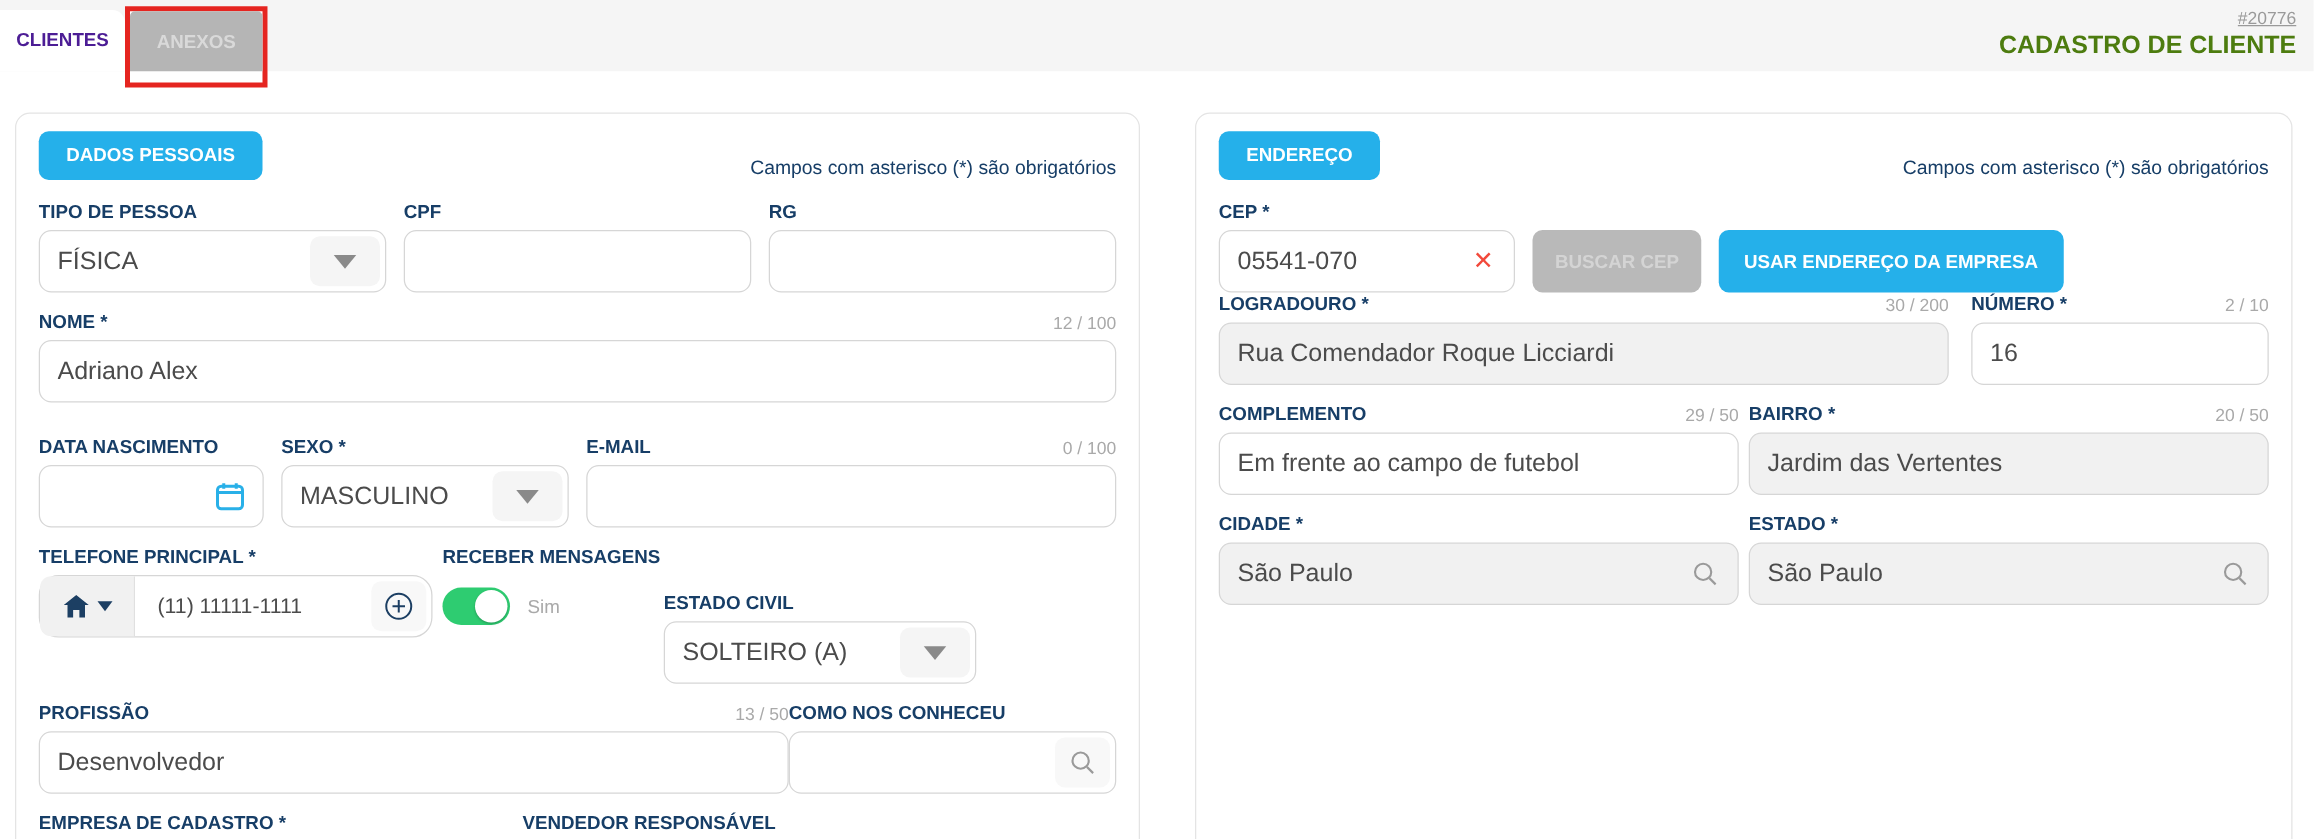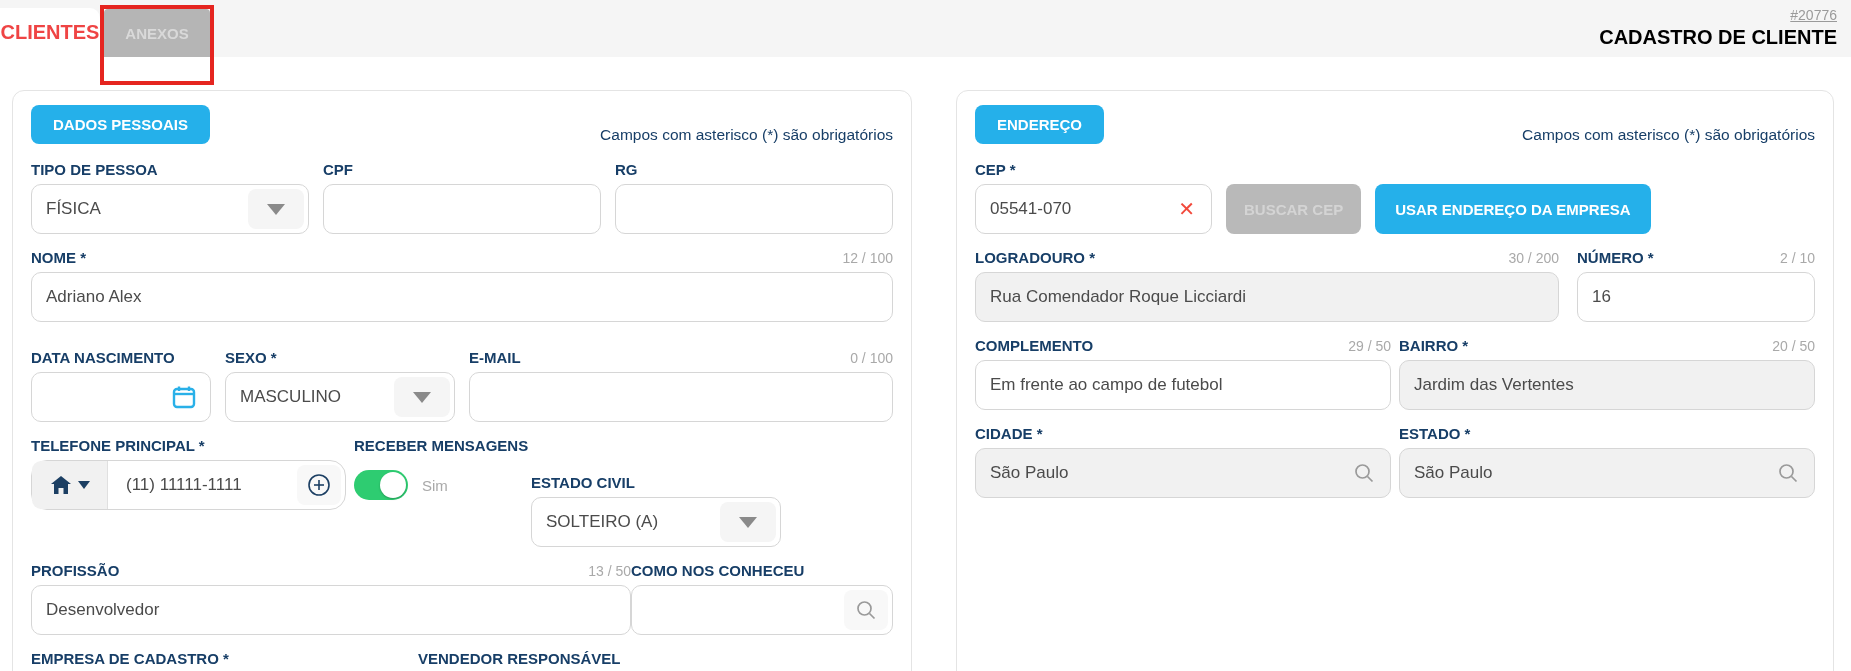--- a/index.html
+++ b/index.html
@@ -3,30 +3,30 @@
 <meta charset="utf-8">
 <style>
   * { margin:0; padding:0; box-sizing:border-box; }
   html,body { width:1851px; height:671px; overflow:hidden; background:#ffffff;
     font-family:"Liberation Sans", sans-serif; }
 
   
   .topbar { position:relative; width:100%; height:57px; background:#f5f5f5; }
   .tab-clientes { position:absolute; left:0; top:8px; width:100px; height:49px;
     background:#ffffff; border-radius:0 10px 0 0; display:flex; align-items:center;
-    justify-content:center; font-weight:bold; font-size:20px; color:#ef4444; cursor:pointer; }
-  .anexos-highlight { position:absolute; left:100px; top:5px; width:114px; height:80px;
+    justify-content:center; font-weight:bold; font-size:15px; color:#4c1d95; cursor:pointer; }
+  .anexos-highlight { position:absolute; left:100px; top:5px; width:114px; height:65px;
     border:4px solid #e52520; background:#ffffff; display:flex; flex-direction:column; }
   .tab-anexos { width:100%; height:48px; background:#b5b5b5; border-radius:4px 4px 0 0;
     display:flex; align-items:center; justify-content:center; font-weight:bold;
     font-size:15px; color:#d9d9d9; cursor:pointer; }
   .top-right { position:absolute; right:14px; top:6px; text-align:right; }
   .record-id { font-size:14px; color:#9a9a9a; text-decoration:underline; display:inline-block;
     margin-bottom:3px; cursor:pointer; }
-  .page-title { font-size:20px; font-weight:bold; color:#000000; }
+  .page-title { font-size:20px; font-weight:bold; color:#4d7c0f; }
 
   
   .panel { position:absolute; top:90px; height:640px; background:#ffffff;
     border:1px solid #e4e4e4; border-radius:12px; padding:14px 18px; }
   .panel-left  { left:12px;  width:900px; }
   .panel-right { left:956px; width:878px; }
 
   .panel-head { display:flex; justify-content:space-between; align-items:flex-end;
     margin-bottom:16px;gap:25px; }
   .badge { background:#25b0ea; color:#ffffff; font-weight:bold; font-size:15px;
@@ -36,21 +36,21 @@
   
   .fgroup { margin-bottom:26px; }
   .lrow { display:flex; justify-content:space-between; align-items:flex-end;
     height:18px; margin-bottom:6px; }
   .lbl { font-size:15px; font-weight:bold; color:#173e67; white-space:nowrap; }
   .cnt { font-size:14px; color:#a9a9a9; white-space:nowrap; }
 
   .field { position:relative; height:50px; border:1px solid #d6d6d6; border-radius:10px;
     background:#ffffff; display:flex; align-items:center; }
   .field input { border:none; outline:none; background:transparent; width:100%;
-    height:100%; padding:0 14px; font-size:17px; color:#4b4b4b;
+    height:100%; padding:0 14px; font-size:20px; color:#4b4b4b;
     font-family:"Liberation Sans", sans-serif; border-radius:10px; }
   .field.readonly { background:#f1f1f1; }
   .field.readonly input { color:#4b4b4b; }
 
   .dd-btn { position:absolute; right:4px; top:4px; bottom:4px; width:56px;
     background:#f5f5f5; border-radius:8px; display:flex; align-items:center;
     justify-content:center; cursor:pointer; }
   .tri-down { width:0; height:0; border-left:9px solid transparent;
     border-right:9px solid transparent; border-top:11px solid #8a8a8a; }
 
@@ -82,21 +82,21 @@
   .phone-num { flex:1; display:flex; align-items:center; padding-left:18px;
     font-size:17px; color:#4b4b4b; }
   .toggle-line { display:flex; align-items:center; height:50px; }
   .toggle { width:54px; height:30px; border-radius:15px; background:#2ecc71;
     position:relative; cursor:pointer; }
   .toggle .knob { position:absolute; right:2px; top:2px; width:26px; height:26px;
     border-radius:50%; background:#ffffff; box-shadow:0 1px 2px rgba(0,0,0,.25); }
   .toggle-state { font-size:15px; color:#a9a9a9; margin-left:14px; }
 
   
-  .cep-row { display:flex; align-items:flex-start; margin-bottom:14px; }
+  .cep-row { display:flex; align-items:flex-start; }
   .cep-col { width:237px; }
   .btn { height:50px; border:none; border-radius:8px; font-weight:bold; font-size:15px;
     font-family:"Liberation Sans", sans-serif; cursor:pointer; white-space:nowrap; }
   .btn-disabled { background:#b9b9b9; color:#d4d4d4; padding:0 18px; margin-left:14px;
     cursor:default; }
   .btn-primary { background:#25b0ea; color:#ffffff; padding:0 20px; margin-left:14px; }
   .clear-x { position:absolute; right:16px; font-size:20px; color:#f2493b;
     cursor:pointer; line-height:1; }
 
   svg { display:block; }

